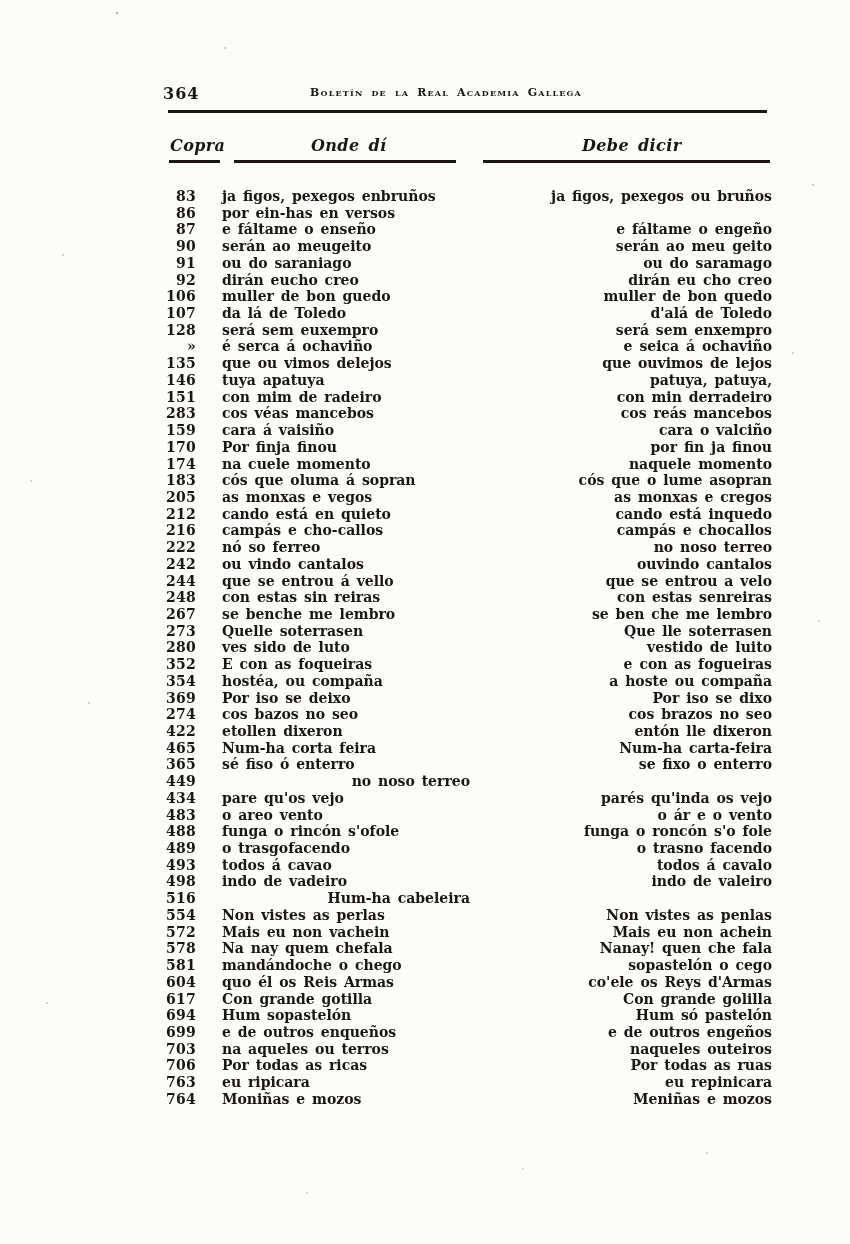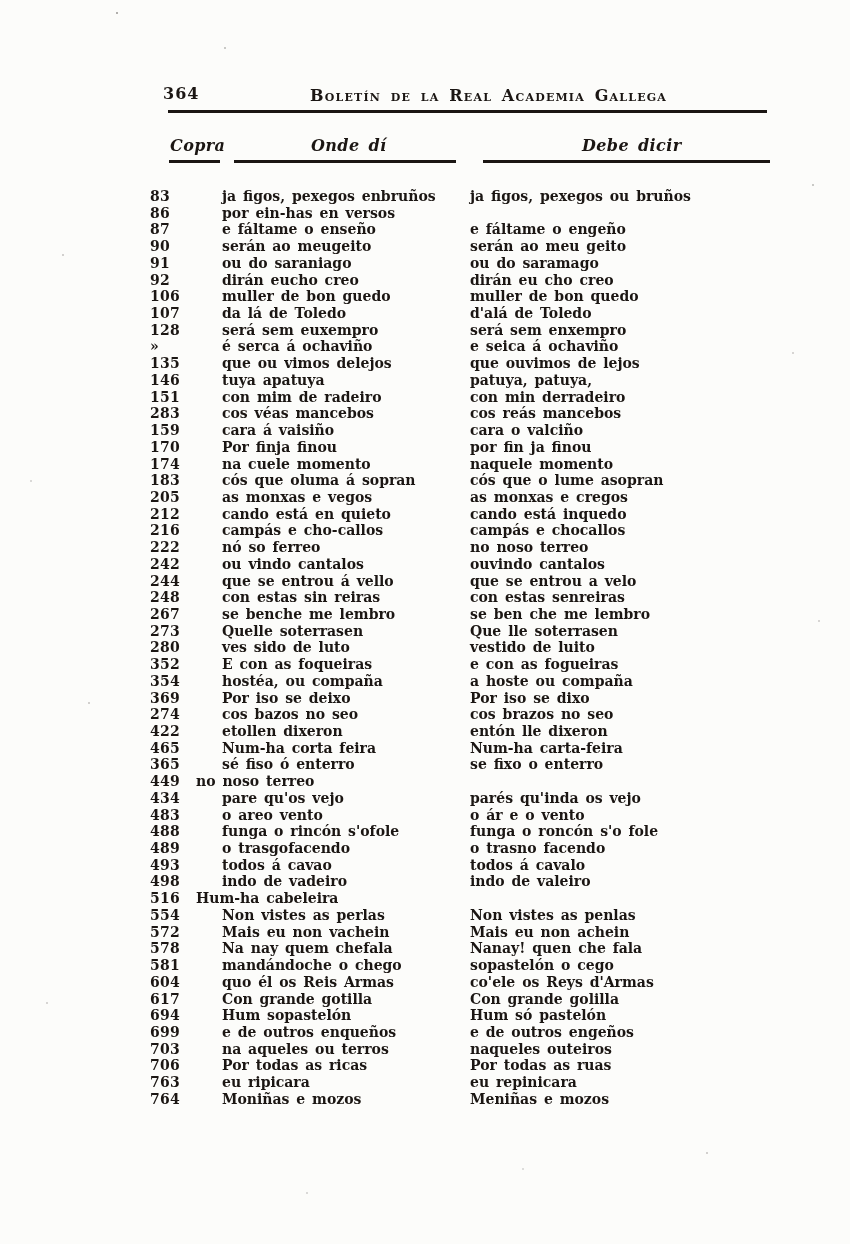--- a/index.html
+++ b/index.html
@@ -33,21 +33,21 @@
       522px 1168px 0 rgba(30,25,20,.18),
       818px 620px 0 rgba(30,25,20,.22),
       30px 480px 0 rgba(30,25,20,.20);
   }
   .pagenum{
     position:absolute;left:163px;top:84px;
     font-size:16px;font-weight:bold;letter-spacing:1px;
   }
   .running-title{
     position:absolute;left:310px;top:86px;
-    font-size:16px;font-weight:bold;
+    font-size:11px;font-weight:bold;
     font-variant:small-caps;
     letter-spacing:1.2px;word-spacing:3px;
     white-space:nowrap;
   }
   .rule{position:absolute;background:var(--ink);height:3px;}
   .rule-top{left:168px;top:110px;width:599px;}
   .colhead{
     position:absolute;top:136px;
     font-size:16px;font-weight:bold;font-style:italic;
     letter-spacing:.4px;word-spacing:3px;white-space:nowrap;
@@ -62,23 +62,23 @@
     position:absolute;left:150px;top:188px;width:622px;
   }
   .row{
     display:grid;
     grid-template-columns:46px 274px 1fr;
     line-height:16.72px;
     font-size:14px;
     font-weight:bold;
     white-space:nowrap;
   }
-  .row .num{text-align:left;letter-spacing:.3px;}
+  .row .num{text-align:right;letter-spacing:.3px;}
   .row .onde{padding-left:26px;word-spacing:2px;}
-  .row .debe{word-spacing:2px;}
+  .row .debe{word-spacing:2px;text-align:right;}
 </style>
 </head>
 <body>
 
 <div class="page">
   <div class="specks"></div>
 
   <span class="pagenum">364</span>
   <span class="running-title">Boletín de la Real Academia Gallega</span>
   <div class="rule rule-top"></div>

